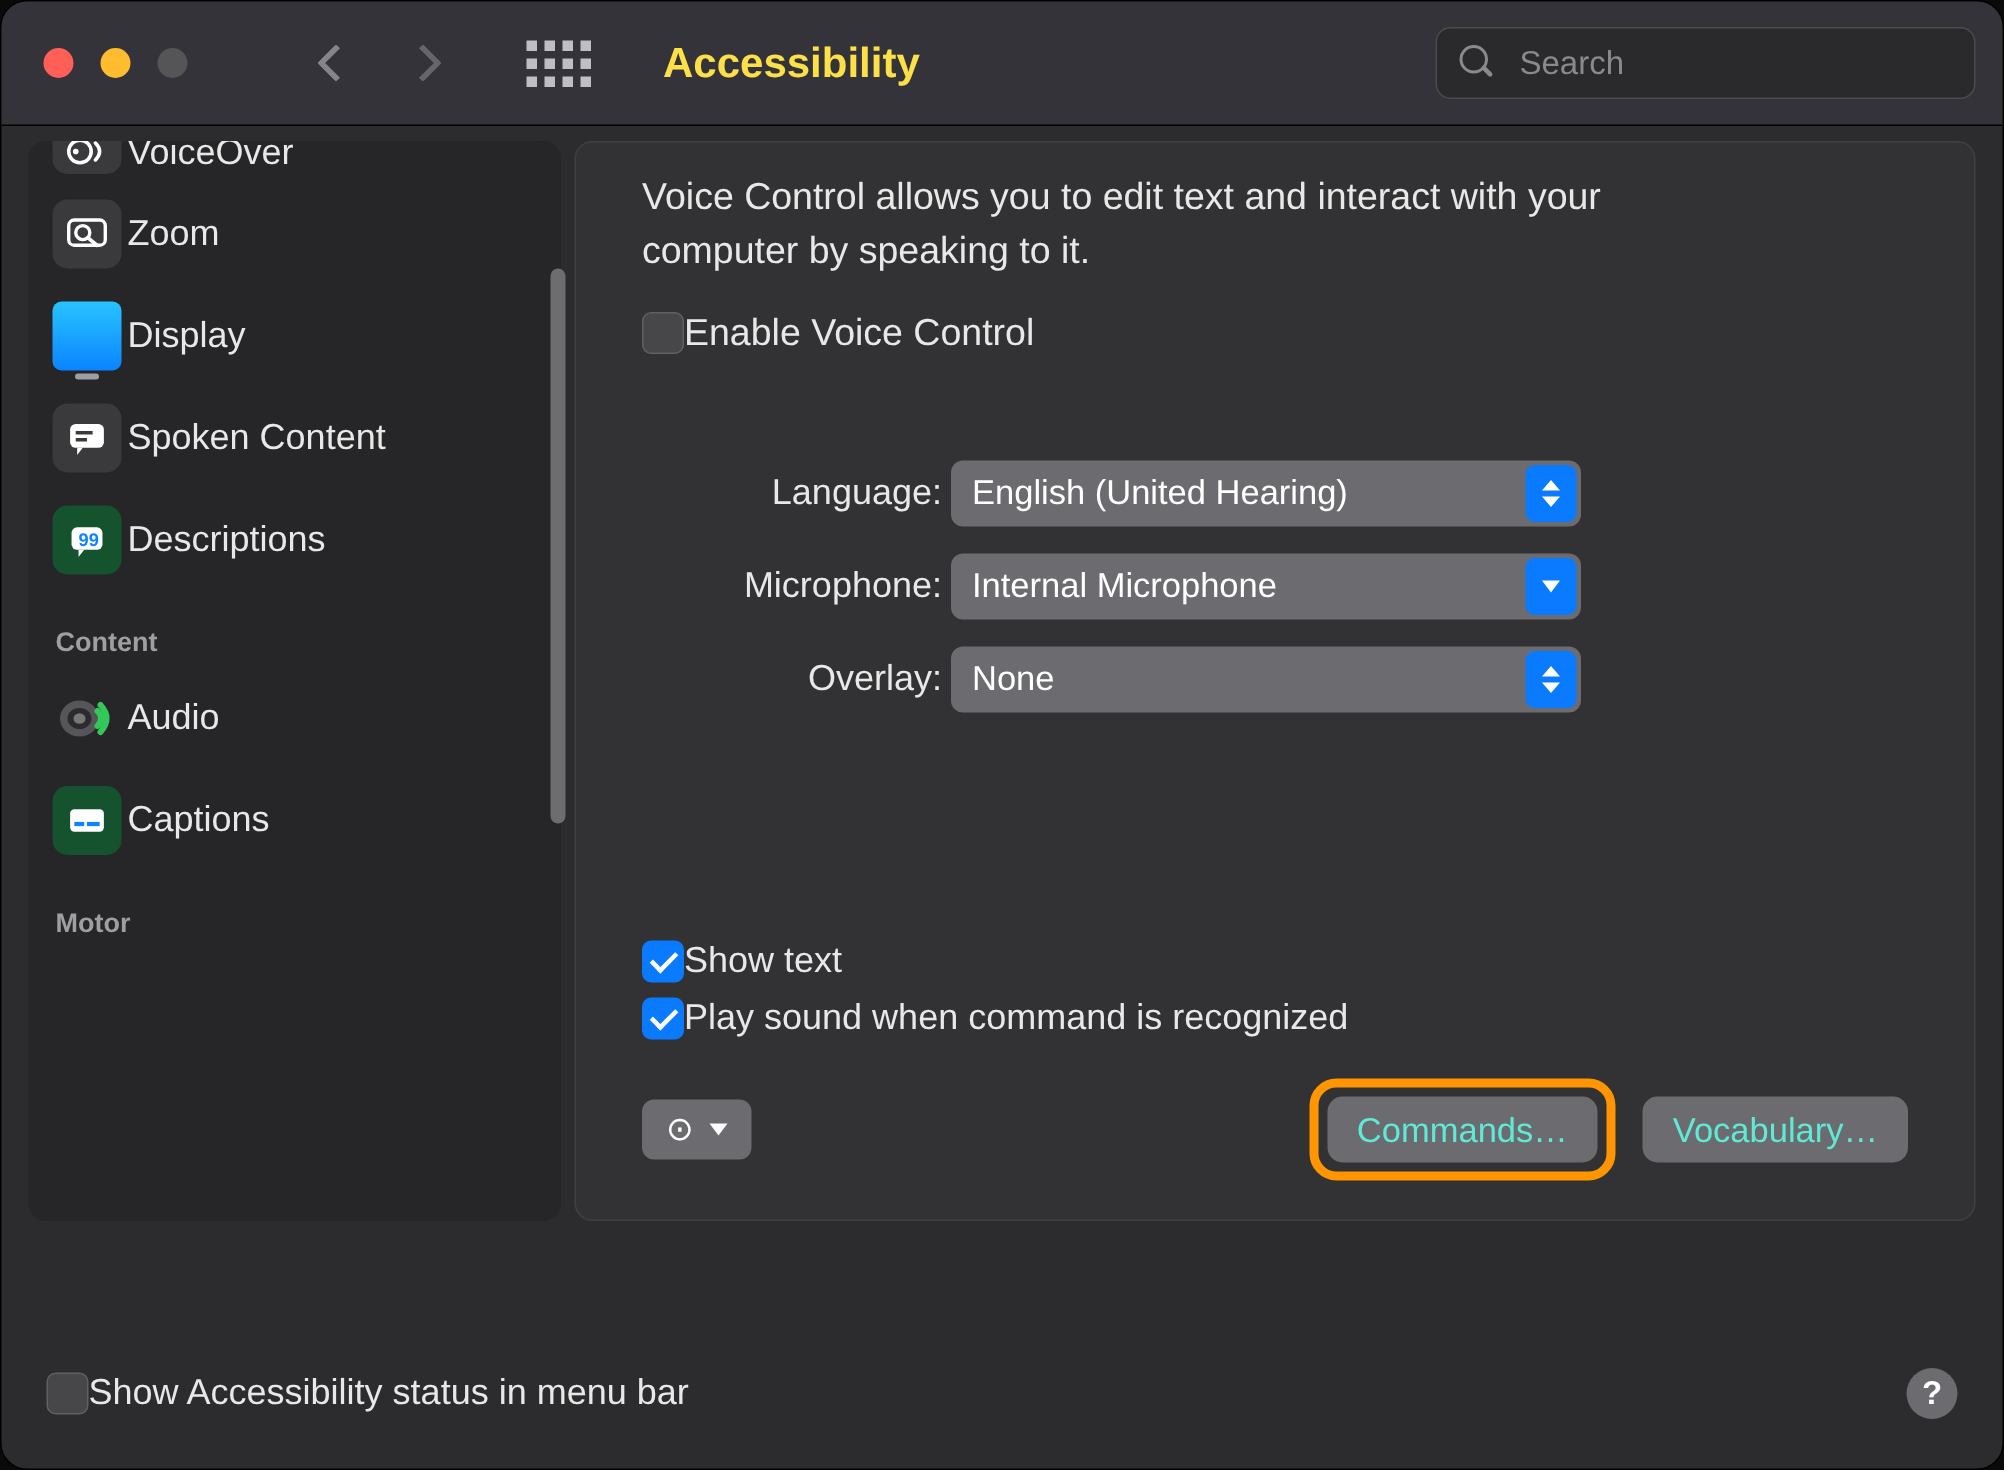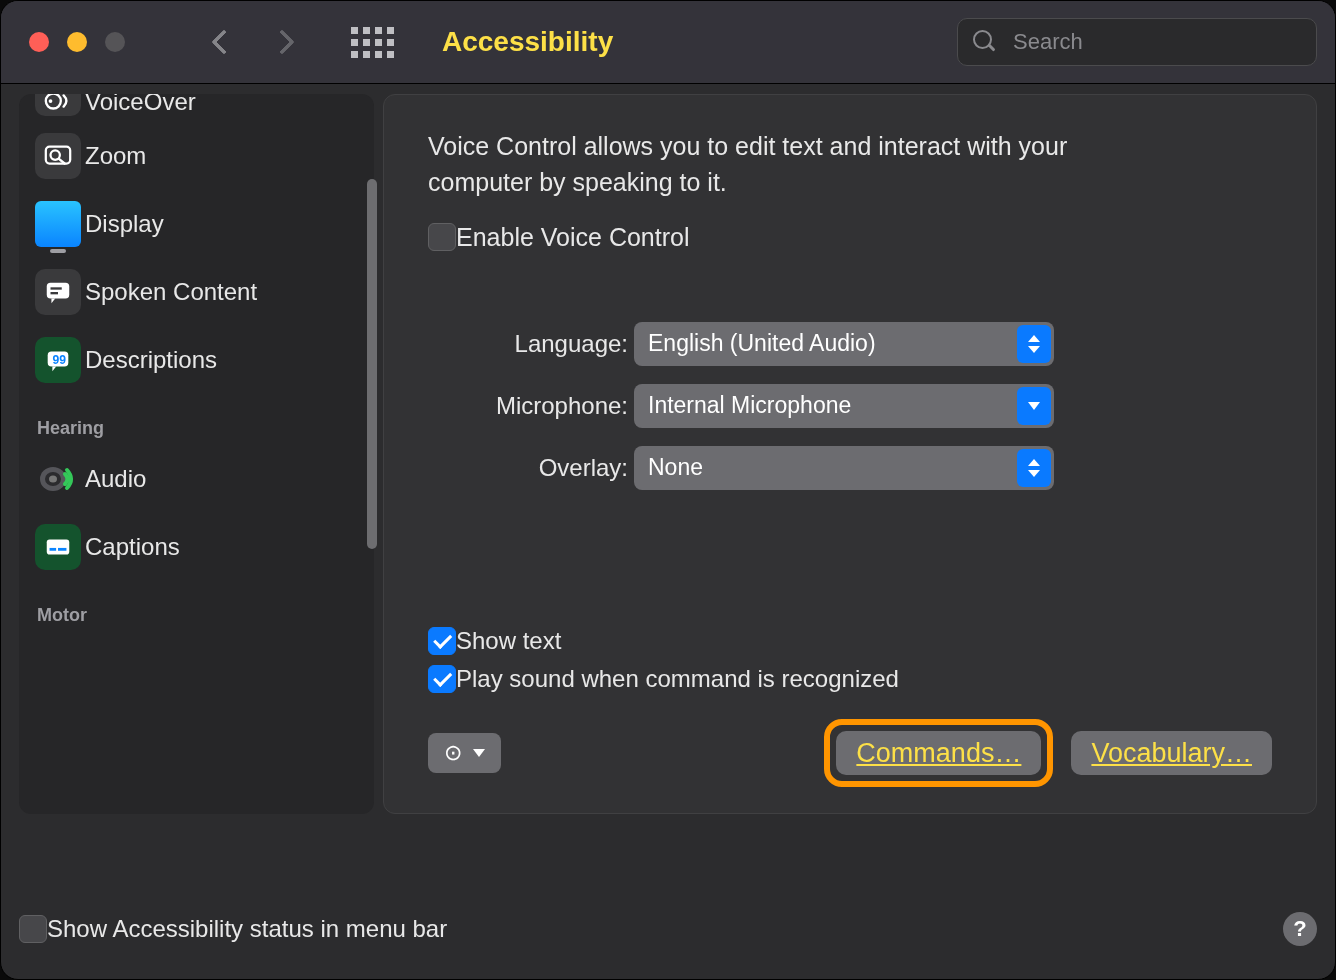--- a/index.html
+++ b/index.html
@@ -55,21 +55,21 @@
   .sidebar-inner { position:absolute; left:0; right:0; top:-18px; padding-bottom:10px; }
   .side-group-label { font-size:18px; font-weight:600; color:#9e9ea3; padding: 24px 0 6px 18px; }
   .side-item { display:flex; align-items:center; gap:4px; padding:0 16px; height:68px; color:#e8e8e8; font-size:24px; }
   .side-item.cut { height: 46px; align-items:flex-end; padding-bottom:6px;}
   .side-item.selected { background:#4c4b4e;}
   .side-icon { width:46px; height:46px; border-radius:10px; display:flex; align-items:center; justify-content:center; flex-shrink:0; }
   .side-item.cut .side-icon{ height:30px; border-radius: 0 0 10px 10px;}
   .scrollbar { position:absolute; right:4px; top:95px; width:10px; height:370px; background:#6d6d70; border-radius:5px; }
   
   .main { flex:1; padding: 10px 18px 6px 2px; }
-  .panel { background:#323234; border-radius:12px; border:1px solid #404042; padding: 33px 44px 26px 44px; height: 720px; position:relative;}
+  .panel { background:#323234; border-radius:12px; border:1px solid #404042; padding: 18px 44px 26px 44px; height: 720px; position:relative;}
   .description { font-size:25px; color:#e8e8e8; line-height:1.45; max-width:720px;}
   .row-enable { display:flex; align-items:center; margin-top:22px;}
   .checkbox { width:28px; height:28px; border-radius:6px; background:#47474a; border:1px solid #606062; display:flex; align-items:center; justify-content:center;}
   .checkbox.checked { background:#0a7aff; border-color:#0a7aff;}
   .checkbox.checked::after { content:""; width:7px; height:14px; border-right:3px solid #fff; border-bottom:3px solid #fff; transform:rotate(45deg) translate(-1px,-2px);}
   .form-grid { margin-top:70px; }
   .form-row { display:flex; align-items:center; margin-bottom:18px;}
   .form-label { width:200px; text-align:right; font-size:24px; color:#e8e8e8; margin-right:6px;}
   .select { position:relative; width:420px; height:44px; background:#6c6c70; border-radius:8px; display:flex; align-items:center; padding:0 48px 0 14px; font-size:23px; color:#fff;}
   .select .arrow-btn { position:absolute; right:3px; top:3px; bottom:3px; width:34px; border-radius:6px; background:#0a7aff; display:flex; align-items:center; justify-content:center; }
@@ -78,25 +78,25 @@
   .double-arrow::before { content:""; border-left:6px solid transparent; border-right:6px solid transparent; border-bottom:7px solid #fff;}
   .double-arrow::after  { content:""; border-left:6px solid transparent; border-right:6px solid transparent; border-top:7px solid #fff;}
   .hints-block { position:absolute; left:44px; bottom:110px;}
   .hints-block .row-enable { margin-top:0; margin-bottom:10px;}
   .hints-block .lbl { font-size:24px;}
   .bottom-row { position:absolute; left:44px; right:44px; bottom:26px; display:flex; align-items:center;}
   .ellipsis-btn { height:40px; padding:0 16px; background:#6c6c70; border-radius:8px; display:flex; align-items:center; gap:10px; color:#fff;}
   .ellipsis-btn .dots { font-size:22px; letter-spacing:1px;}
   .ellipsis-btn .caret::after { content:""; display:block; border-left:6px solid transparent; border-right:6px solid transparent; border-top:8px solid #fff;}
   .spacer { flex:1;}
-  .pill-btn { height:44px; padding: 0 20px; background:#6c6c70; border-radius:10px; font-size:27px; color:#fde047; display:flex; align-items:center;text-decoration:underline;}
+  .pill-btn { height:44px; padding: 0 20px; background:#6c6c70; border-radius:10px; font-size:23px; color:#5eead4; display:flex; align-items:center;}
   .highlight-ring { border:6px solid #ff9500; border-radius:18px; padding:6px; }
   .gap18 { width:18px;}
   
-  .footer { display:flex; align-items:center; padding: 0 18px; height:70px;}
+  .footer { display:flex; align-items:center; padding: 0 30px; height:70px;}
   .help-btn { margin-left:auto; width:34px; height:34px; border-radius:50%; background:#6c6c70; color:#fff; font-size:22px; display:flex; align-items:center; justify-content:center; font-weight:600;}
   
   .ic-dark { background:#3a3a3c; }
   .ic-blue { background:#14532d; }
   .voiceover svg, .zoom svg, .spoken svg, .desc svg, .captions svg, .voicectl svg { width:30px; height:30px; }
   .display-ic { background: linear-gradient(#29c3ff,#0a84ff); position:relative; border-radius:6px;}
   .display-ic::after { content:""; position:absolute; left:50%; bottom:-6px; transform:translateX(-50%); width:16px; height:4px; background:#9e9ea3; border-radius:2px;}
   .audio-ic { width:46px; height:46px; display:flex; align-items:center; justify-content:center;}
 </style>
 </head>
@@ -184,21 +184,21 @@
             <div class="side-icon ic-blue desc">
               <svg viewBox="0 0 32 32">
                   <rect x="5" y="7" width="22" height="16" rx="4" fill="#fff"></rect>
                   <path d="M14 23l-4 5v-5z" fill="#fff"></path>
                   <text x="10" y="20" font-size="13" font-weight="900" fill="#0a84ff">99</text>
                 </svg>
             </div>
             <span>Descriptions</span>
           </div>
 
-          <div class="side-group-label">Hearing</div>
+          <div class="side-group-label">Content</div>
 
           <div class="side-item">
             <div class="audio-ic">
               <svg width="46" height="46" viewBox="0 0 46 46">
                   <ellipse cx="18" cy="23" rx="13" ry="12" fill="#55555a"></ellipse>
                   <ellipse cx="18" cy="23" rx="8" ry="7" fill="#2b2b2e"></ellipse>
                   <ellipse cx="18" cy="23" rx="4" ry="3.5" fill="#777"></ellipse>
                   <path d="M32 14q8 9 0 18" stroke="#34c759" stroke-width="4" fill="none" stroke-linecap="round"></path>
                   <path d="M30 18q5 5 0 10" stroke="#34c759" stroke-width="4" fill="none" stroke-linecap="round"></path>
                 </svg>
@@ -232,21 +232,21 @@
 
         <div class="row-enable">
           <div class="checkbox"></div>
           <span style="font-size:25px;">Enable Voice Control</span>
         </div>
 
         <div class="form-grid">
           <div class="form-row">
             <div class="form-label">Language:</div>
             <div class="select">
-              <span>English (United Audio)</span>
+              <span>English (United Hearing)</span>
               <span class="arrow-btn">
                   <span class="double-arrow"></span>
                 </span>
             </div>
           </div>
           <div class="form-row">
             <div class="form-label">Microphone:</div>
             <div class="select">
               <span>Internal Microphone</span>
               <span class="arrow-btn single-arrow"></span>

